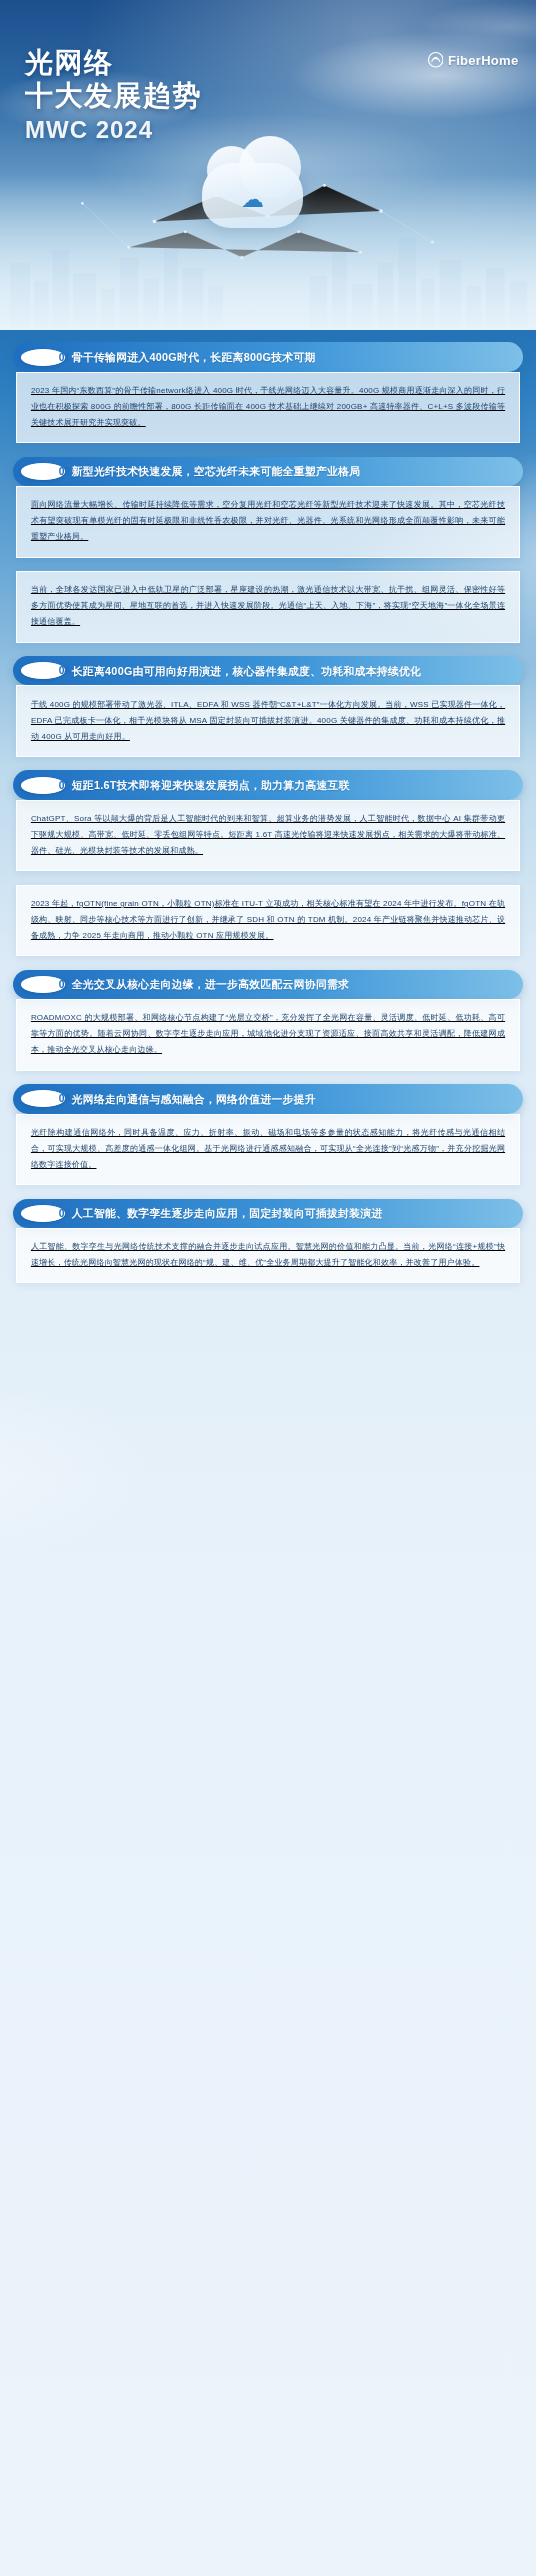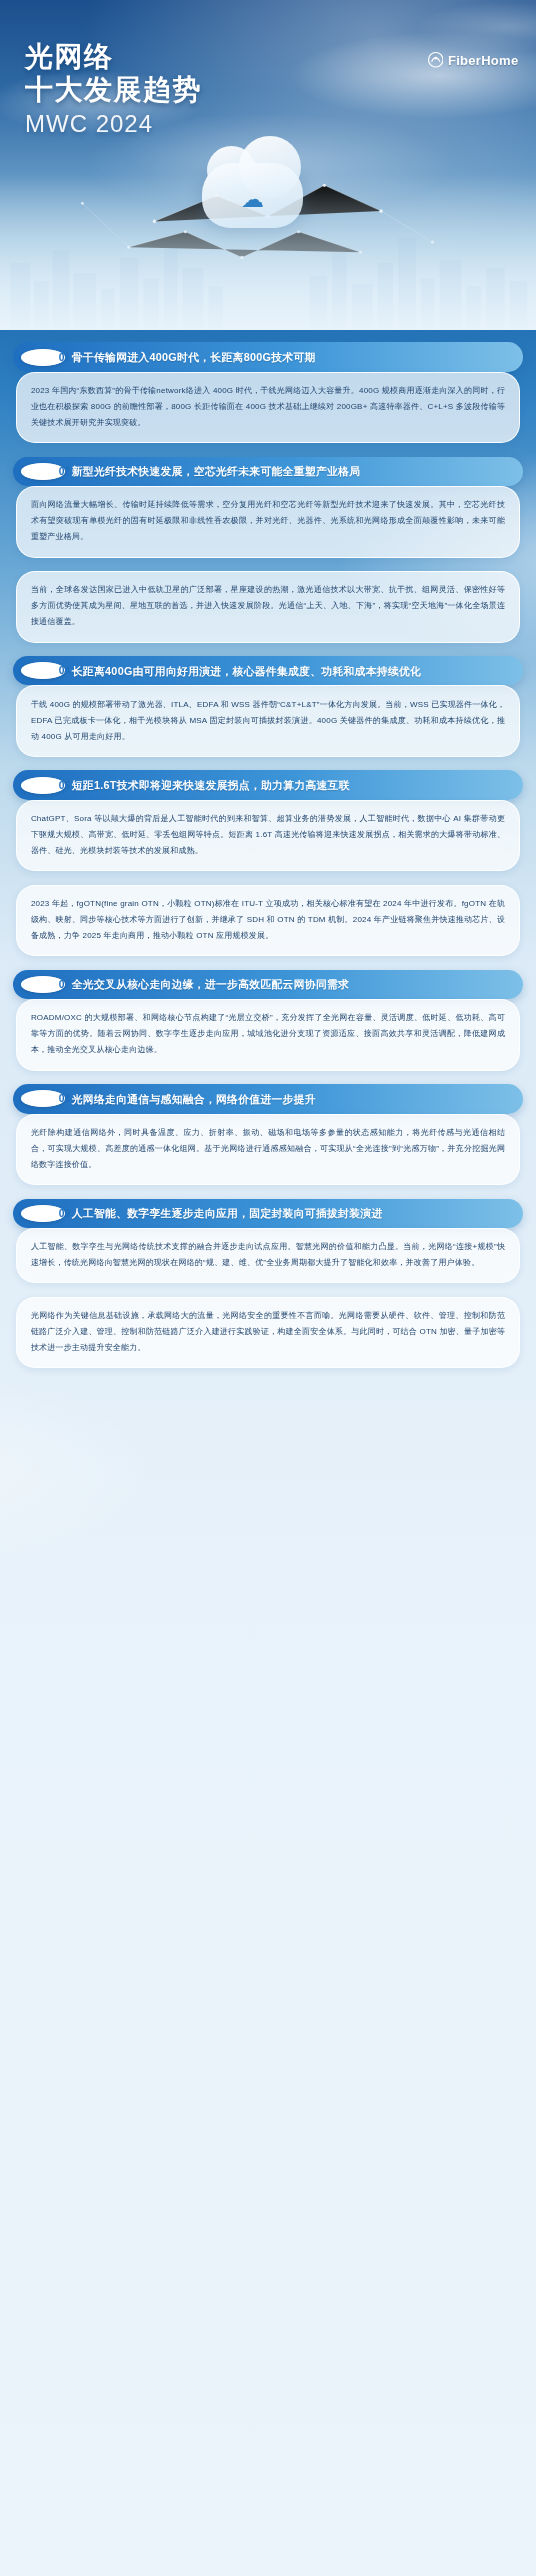--- a/index.html
+++ b/index.html
@@ -51,31 +51,31 @@
     margin-top:41px;
   }
   .logo-mark {
     width:15.5px; height:15.5px; position:relative;
   }
   .logo-text {
     font-size:13px; font-weight:bold; letter-spacing:0.3px;
     text-shadow:0 0.5px 1.5px rgba(0,30,60,0.35);
   }
   .hero-title {
-    position:absolute; left:25px; top:40px;
+    position:absolute; left:25px; top:46px;
     color:#ffffff;
   }
   .hero-title .l1, .hero-title .l2 {
     font-size:28px; font-weight:bold; letter-spacing:1.5px;
     text-shadow:0 1.5px 5.2px rgba(5,40,80,0.45);
     line-height:1.18;
   }
   .hero-title .l3 {
     margin-top:4.1px;
-    font-size:24px; font-weight:normal; letter-spacing:1px;
+    font-size:24px; font-weight:bold; letter-spacing:1px;
     color:#ffffff;
     opacity:0.92;
     text-shadow:0 1.5px 5.2px rgba(5,40,80,0.35);
   }
   .hero-cloud-badge {
     position:absolute; left:202px; top:163px;
     width:101px; height:65px;
   }
   .cloud-shape {
     position:absolute; inset:0;
@@ -128,23 +128,24 @@
     font-size:10.8px; font-weight:bold;
     line-height:1.35;
     letter-spacing:0.3px;
     text-shadow:0 0.5px 1px rgba(10,50,90,0.25);
     text-align:center;
   }
   .card-body {
     margin:0 3.1px;
     background:rgba(255,255,255,0.72);
     border:0.5px solid rgba(255,255,255,0.9);
-    border-radius:19px;
+    border-radius:0;
     padding:10.3px 13.4px 11.3px 13.4px;
     box-shadow:0 2.1px 7.2px rgba(40,100,160,0.10);
+    text-decoration:underline;
   }
   .card-body p {
     margin:0;
     color:#21456e;
     font-size:8px;
     line-height:2.0;
     text-align:justify;
     letter-spacing:0.2px;
   }
 
@@ -321,20 +322,17 @@
       <div class="card-head">
         <div class="num">09</div>
         <div class="card-title">人工智能、数字孪生逐步走向应用，固定封装向可插拔封装演进</div>
       </div>
       <div class="card-body">
         <p>人工智能、数字孪生与光网络传统技术支撑的融合并逐步走向试点应用。智慧光网的价值和能力凸显。当前，光网络“连接+规模”快速增长，传统光网络向智慧光网的现状在网络的“规、建、维、优”全业务周期都大提升了智能化和效率，并改善了用户体验。</p>
       </div>
     </div>
 
     <div class="card">
-      <div class="card-body">
-        <p>光网络作为关键信息基础设施，承载网络大的流量，光网络安全的重要性不言而喻。光网络需要从硬件、软件、管理、控制和防范链路广泛介入建、管理、控制和防范链路广泛介入建进行实践验证，构建全面安全体系。与此同时，可结合 OTN 加密、量子加密等技术进一步主动提升安全能力。</p>
-      </div>
     </div>
 
   </div>
 </div>
 
 
 </body></html>

